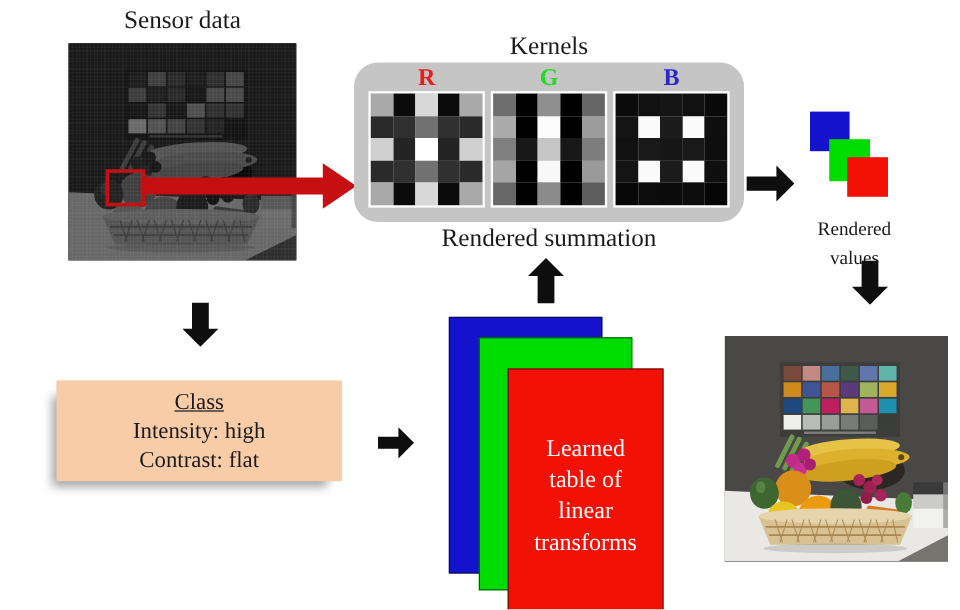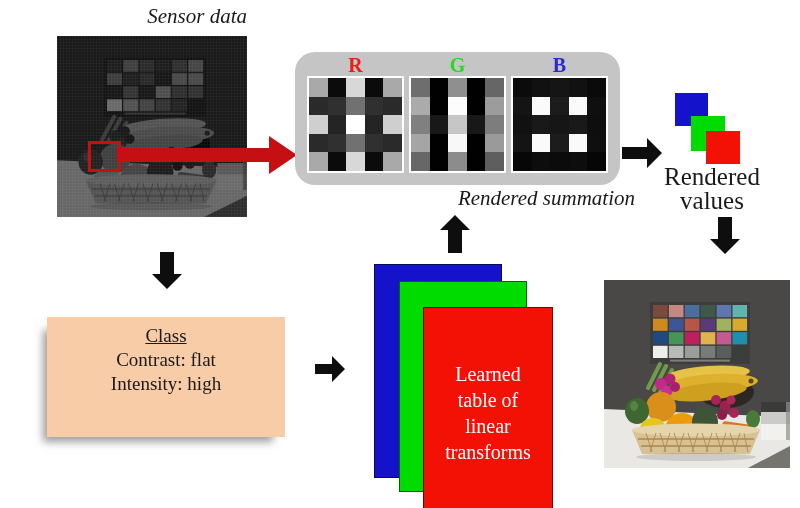--- a/index.html
+++ b/index.html
@@ -1,21 +1,21 @@
 <!DOCTYPE html>
 <html style="--ared: #c50f13; --ablack: #0e0e0e; --panel: #c5c5c5; --classbox: #f8cca6;"><head>
 <meta charset="utf-8">
 <style>
   html,body{margin:0;padding:0;background:#ffffff;}
   .canvas{
     position:relative;width:800px;height:508px;background:#ffffff;overflow:hidden;
     font-family:"Liberation Serif","DejaVu Serif",serif;color:#1a1a1a;
   }
   .abs{position:absolute;}
-  .title{font-size:21px;text-align:right;white-space:nowrap;font-style:italic;}
+  .title{font-size:21px;text-align:center;white-space:nowrap;}
   
   .sensor-img{left:57px;top:36px;width:190px;height:181px;background:#0e0e0e;overflow:hidden;}
   .scene-wrap{position:absolute;inset:0;}
   .scene-wrap.gray{filter:grayscale(1) brightness(0.45) contrast(1.08);}
   .noise{position:absolute;inset:0;pointer-events:none;
     background-image:repeating-linear-gradient(0deg,rgba(255,255,255,0.035) 0 1px,transparent 1px 3px),
                      repeating-linear-gradient(90deg,rgba(255,255,255,0.035) 0 1px,transparent 1px 3px);}
   .red-box{position:absolute;left:31px;top:105px;width:27px;height:25px;border:3.5px solid var(--ared);}
   
   .panel{left:295px;top:52px;width:325px;height:133px;background:var(--panel);border-radius:20px;}
@@ -23,23 +23,23 @@
   .kernel-label{height:21px;line-height:21px;text-align:center;font-size:20px;font-weight:bold;}
   .kernel-grid{width:93px;height:93px;border:2px solid #fff;display:grid;
     grid-template-columns:repeat(5,1fr);grid-template-rows:repeat(5,1fr);}
   
   .arr{display:block;}
   .arr polygon{fill:currentColor;}
   .arr-black{color:var(--ablack);}
   .arr-red{color:var(--ared);}
   
   .rv-sq{position:absolute;width:33px;height:33px;}
-  .rv-text{left:650px;top:165px;width:124px;text-align:center;font-size:25px;line-height:24px;white-space:pre-line;}
-  
-  .class-box{left:47px;top:317px;width:238px;height:120px;background:var(--classbox);
+  .rv-text{left:650px;top:180px;width:124px;text-align:center;font-size:16px;line-height:24px;white-space:pre-line;}
+  
+  .class-box{left:47px;top:317px;width:238px;height:84px;background:var(--classbox);
     text-align:center;font-size:19px;line-height:24px;padding-top:7px;box-sizing:border-box;
     box-shadow:-8px 9px 8px -4px rgba(95,95,95,0.6);}
   .class-heading{text-decoration:underline;}
   
   .stack-layer{position:absolute;border:1.5px solid rgba(0,0,0,0.55);box-sizing:border-box;}
   .stack-label{position:absolute;inset:0;display:flex;align-items:center;justify-content:center;
     color:#ffffff;font-size:20px;line-height:26px;text-align:center;white-space:pre-line;}
   
   .rendered-img{left:604px;top:280px;width:186px;height:188px;overflow:hidden;background:#4a4846;}
 </style>
@@ -152,20 +152,21 @@
   </g>
 </svg></div>
     <div class="noise"></div>
     <div class="red-box"></div>
   </div>
 
   <svg class="abs arr arr-red" style="left:117px;top:134px;" width="180" height="42">
     <polygon points="0,14 152,14 152,2 180,21 152,40 152,28 0,28"></polygon>
   </svg>
 
+  <div class="abs title" style="left:295px;top:26px;width:325px;">Kernels</div>
 
   <div class="abs panel">
     <div class="kcol" style="left:12px;">
       <div class="kernel-label" style="color: rgb(237, 28, 22);">R</div>
       <div class="kernel-grid">
           <div style="background: rgb(169, 169, 169);"></div>
           <div style="background: rgb(11, 11, 11);"></div>
           <div style="background: rgb(216, 216, 216);"></div>
           <div style="background: rgb(11, 11, 11);"></div>
           <div style="background: rgb(169, 169, 169);"></div>
@@ -376,22 +377,22 @@
   </g>
 </svg></div>
   </div>
 
   <svg class="abs arr arr-black" style="left:152px;top:252px;" width="30" height="37">
     <polygon points="8,0 22,0 22,22 30,22 15,37 0,22 8,22"></polygon>
   </svg>
 
   <div class="abs class-box">
     <div class="class-heading">Class</div>
+    <div>Intensity: high</div>
     <div>Contrast: flat</div>
-    <div>Intensity: high</div>
   </div>
 
   <svg class="abs arr arr-black" style="left:315px;top:356px;" width="30" height="26">
     <polygon points="0,8 17,8 17,0 30,13 17,26 17,18 0,18"></polygon>
   </svg>
 
   <div class="abs stack-layer" style="left: 374px; top: 264px; width: 128px; height: 214px; z-index: 1; background: rgb(20, 18, 203);"></div>
   <div class="abs stack-layer" style="left: 399px; top: 281px; width: 128px; height: 211px; z-index: 2; background: rgb(0, 220, 0);"></div>
   <div class="abs stack-layer" style="left: 423px; top: 295px; width: 130px; height: 211px; z-index: 3; background: rgb(243, 17, 6); margin-top: 12px;">
     <div class="stack-label">Learned

